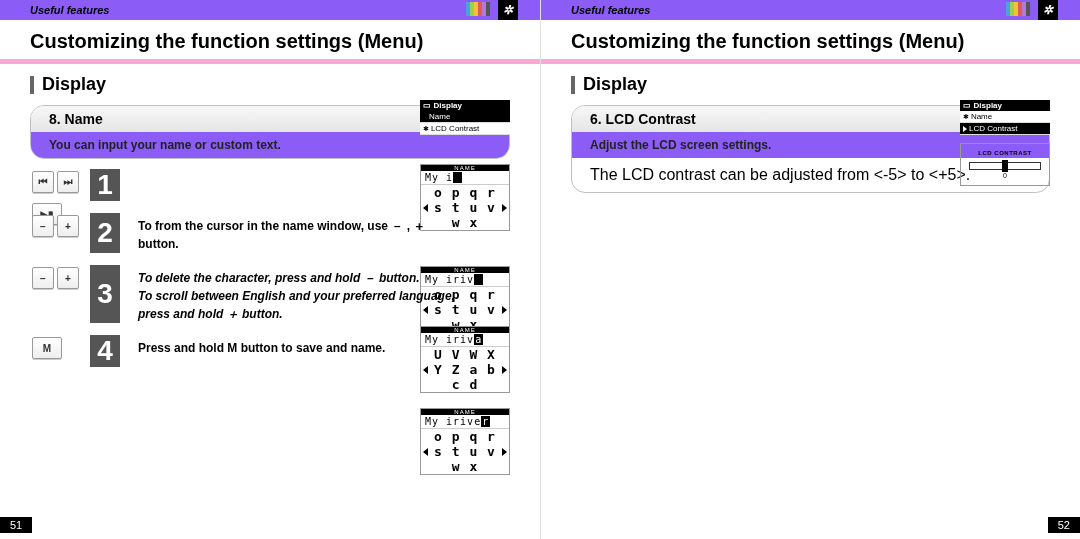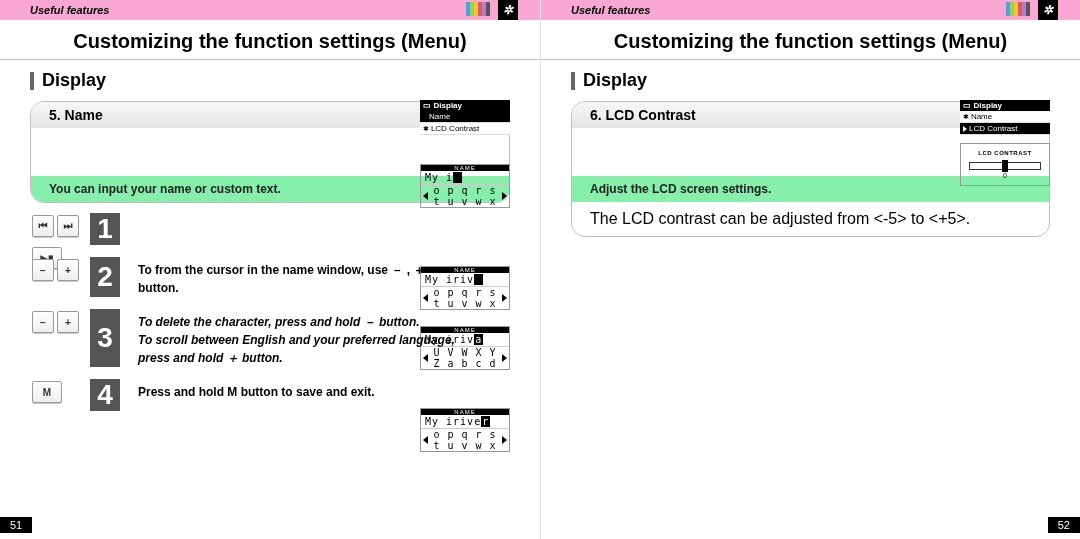--- a/index.html
+++ b/index.html
@@ -1,32 +1,32 @@
 <!DOCTYPE html>
 <html><head>
 <meta charset="utf-8">
 <style>
   html,body { margin:0; padding:0; font-family:Arial,Helvetica,sans-serif; background:#fff; }
   .spread { display:flex; width:1080px; height:539px; box-sizing:border-box; }
   .page { width:540px; height:539px; box-sizing:border-box; position:relative; background:#fff; }
   .page + .page { border-left:1px solid #e0e0e0; }
 
   
-  .hdr { height:20px; background:#f9a8d4; display:flex; align-items:center; padding:0 30px; font-style:italic; font-size:11px; font-weight:bold; }
+  .hdr { height:20px; background:#8b5cf6; display:flex; align-items:center; padding:0 30px; font-style:italic; font-size:11px; font-weight:bold; }
   .hdr-stripes { position:absolute; right:50px; top:2px; width:24px; height:14px; display:flex; gap:0; }
   .hdr-stripes span { width:4px; height:14px; }
   .gear-badge { position:absolute; right:22px; top:0; width:20px; height:20px; background:#000; color:#fff; display:flex; align-items:center; justify-content:center; font-size:12px; }
 
-  .title { font-size:20px; font-weight:bold; padding:10px 30px 6px 30px; border-bottom:1px solid #f9a8d4;text-align:center; }
+  .title { font-size:20px; font-weight:bold; padding:10px 30px 6px 30px; border-bottom:5px solid #f9a8d4; }
   .section-h { display:flex; align-items:center; gap:8px; padding:10px 0 0 30px; font-size:18px; font-weight:bold; }
   .section-h .bar { width:4px; height:18px; background:#666; }
 
   .feature-box { margin:10px 30px; border:1px solid #c0c0c0; border-radius:14px; overflow:hidden; }
   .feature-box .h { background:linear-gradient(#f7f7f7,#e5e5e5); padding:5px 18px; font-size:14px; font-weight:bold; }
-  .feature-box .sub { background:#86efac; padding:6px 18px; font-size:12px; font-weight:bold; color:#222;margin-top:48px; }
+  .feature-box .sub { background:#8b5cf6; padding:6px 18px; font-size:12px; font-weight:bold; color:#222; }
   .feature-box .body { padding:8px 18px; font-size:16px; }
 
   .steps { margin:0 85px 0 30px; }
   .step { display:flex; align-items:flex-start; gap:18px; margin-bottom:12px; position:relative; }
   .step-num { width:30px; min-width:30px; background:#555; color:#fff; font-size:28px; font-weight:bold; display:flex; align-items:center; justify-content:center; align-self:stretch; }
   .step-text { flex:1; font-size:12px; font-weight:bold; line-height:1.5; padding-top:4px; }
   .step-icons { position:absolute; left:-58px; top:2px; width:48px; display:flex; flex-direction:column; gap:6px; align-items:flex-start; }
   .step.s1 .step-icons { gap:10px; }
   .icn { width:28px; height:20px; border:1px solid #999; border-radius:2px; background:linear-gradient(#fff,#eee); box-shadow:0 1px 0 #ccc; display:flex; align-items:center; justify-content:center; font-size:9px; color:#333; }
   .icn-split { display:flex; gap:3px; }
@@ -43,21 +43,21 @@
 
   .lcd-box { margin-top:8px; border:1px solid #999; padding:6px 4px; }
   .lcd-box .lbl { font-size:6px; font-weight:bold; text-align:center; letter-spacing:0.5px; }
   .lcd-slider { margin:6px 4px 2px 4px; height:6px; border:1px solid #333; position:relative; background:#fff; }
   .lcd-slider .knob { position:absolute; left:50%; top:-3px; width:6px; height:12px; background:#000; transform:translateX(-50%); }
 
   .name-panel { width:88px; border:1px solid #999; margin-bottom:2px; }
   .name-panel .t { font-size:6px; background:#000; color:#fff; text-align:center; letter-spacing:1px; padding:0 0; }
   .name-panel .line { font-family:monospace; font-size:10px; letter-spacing:1px; padding:1px 4px; }
   .name-panel .line .cur { background:#000; color:#fff; padding:0 1px; }
-  .name-panel .charrow { display:flex; align-items:center; font-family:monospace; font-size:10px; letter-spacing:1px; border-top:1px solid #ccc; }
+  .name-panel .charrow { display:flex; align-items:center; font-family:monospace; font-size:13px; letter-spacing:1px; border-top:1px solid #ccc;font-weight:bold; }
   .name-panel .charrow .arr { width:0;height:0;border-top:4px solid transparent;border-bottom:4px solid transparent; }
   .name-panel .charrow .arr.l { border-right:5px solid #000; margin:0 2px; }
   .name-panel .charrow .arr.r { border-left:5px solid #000; margin:0 2px; }
   .name-panel .charrow .chars { flex:1; text-align:center; }
 
   .panel-col { position:absolute; right:30px; width:90px; }
   .panel-col.p1 { top:164px; }
   .panel-col.p2 { top:266px; }
   .panel-col.p3 { top:326px; }
   .panel-col.p4 { top:408px;padding-left:28px; }
@@ -87,21 +87,21 @@
       <div class="gear-badge">✲</div>
     </div>
 
     <div class="title">Customizing the function settings (Menu)</div>
     <div class="section-h">
       <span class="bar"></span>
       <span>Display</span>
     </div>
 
     <div class="feature-box" style="padding-bottom:0;">
-      <div class="h">5. Name</div>
+      <div class="h">8. Name</div>
       <div class="sub">You can input your name or custom text.</div>
     </div>
 
     <div class="mini-stack">
       <div class="mrow hd">
         <span>▭</span>
         <span>Display</span>
       </div>
       <div class="mrow item sel">
         <span class="tri"></span>
@@ -207,21 +207,21 @@
 To scroll between English and your preferred language, press and hold ＋ button.</div>
       </div>
 
       <div class="step">
         <div class="step-icons">
           <div class="icn">
               <span class="glyph">M</span>
             </div>
         </div>
         <div class="step-num">4</div>
-        <div class="step-text">Press and hold M button to save and exit.</div>
+        <div class="step-text">Press and hold M button to save and name.</div>
       </div>
     </div>
 
     <div class="pagenum l">51</div>
   </div>
 
   <div class="page">
     <div class="hdr">
       <span>Useful features</span>
       <div class="hdr-stripes">

